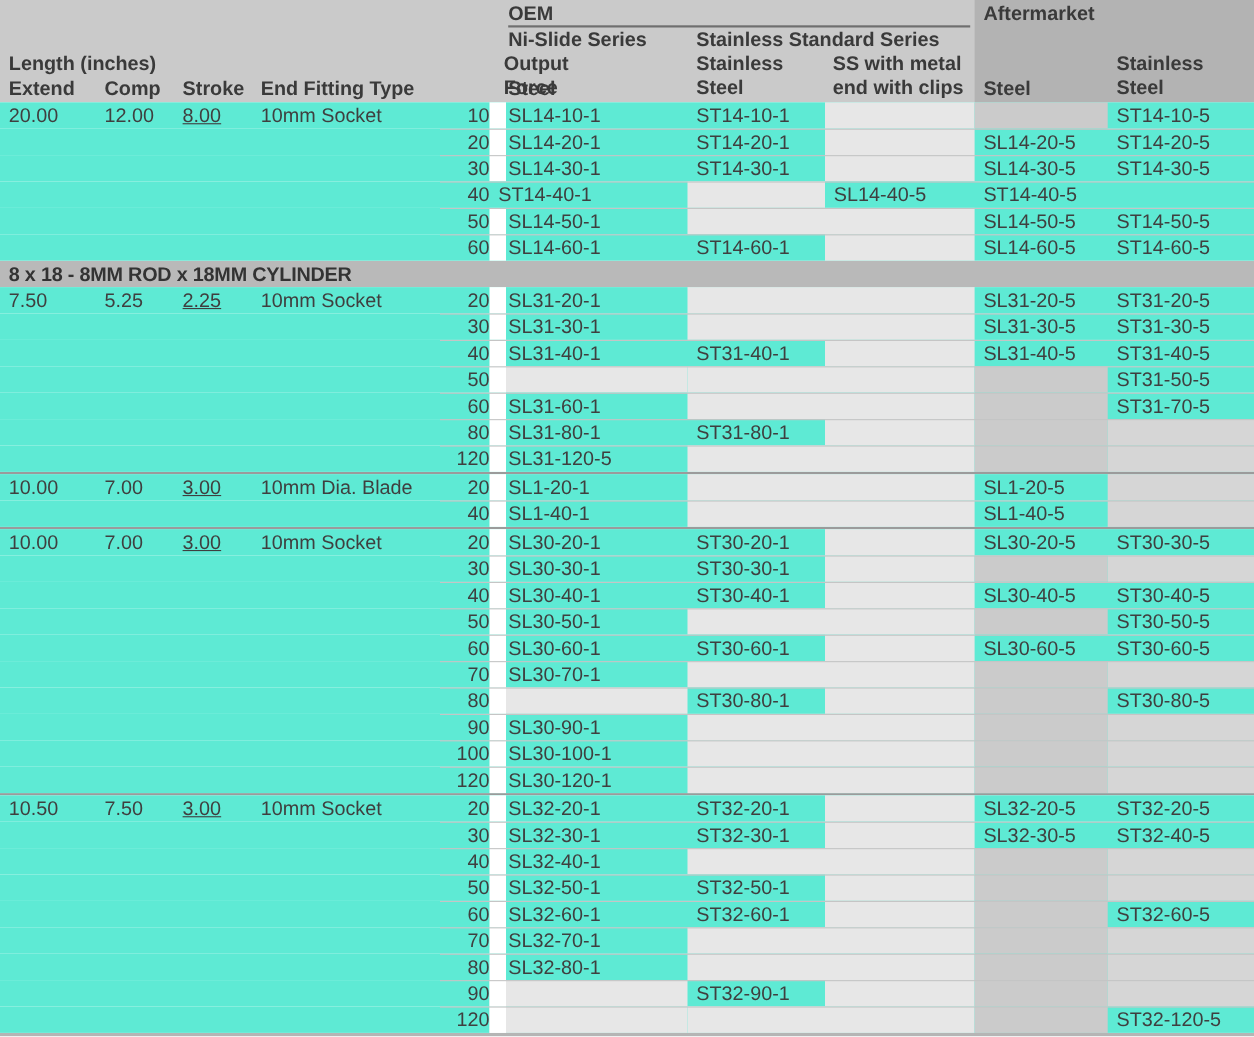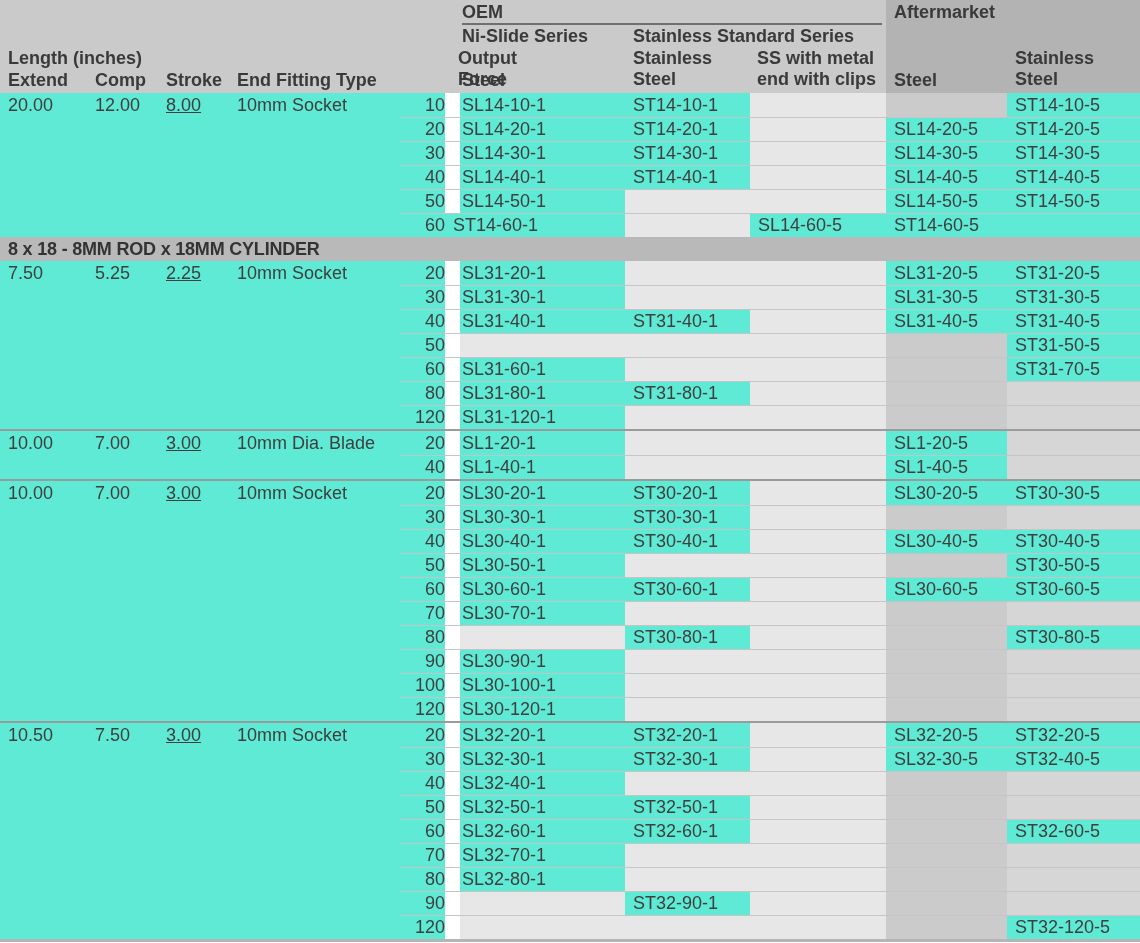--- a/index.html
+++ b/index.html
@@ -140,21 +140,20 @@
           <div class="c-p3 g-oem"></div>
           <div class="c-p4">SL14-30-5</div>
           <div class="c-p5">ST14-30-5</div>
         </div>
         <div class="row">
           <div class="c-extend"></div>
           <div class="c-comp"></div>
           <div class="c-stroke"></div>
           <div class="c-fit"></div>
           <div class="c-force">40</div>
-          <div class="c-p1">SL14-40-1</div>
           <div class="c-p2">ST14-40-1</div>
           <div class="c-p3 g-oem"></div>
           <div class="c-p4">SL14-40-5</div>
           <div class="c-p5">ST14-40-5</div>
         </div>
         <div class="row">
           <div class="c-extend"></div>
           <div class="c-comp"></div>
           <div class="c-stroke"></div>
           <div class="c-fit"></div>
@@ -164,20 +163,21 @@
           <div class="c-p3 g-oem"></div>
           <div class="c-p4">SL14-50-5</div>
           <div class="c-p5">ST14-50-5</div>
         </div>
         <div class="row">
           <div class="c-extend"></div>
           <div class="c-comp"></div>
           <div class="c-stroke"></div>
           <div class="c-fit"></div>
           <div class="c-force">60</div>
+          <div class="c-p1">SL14-60-1</div>
           <div class="c-p2">ST14-60-1</div>
           <div class="c-p3 g-oem"></div>
           <div class="c-p4">SL14-60-5</div>
           <div class="c-p5">ST14-60-5</div>
         </div>
       </div>
       <div class="banner">8 x 18 - 8MM ROD x 18MM CYLINDER</div>
       <div class="section">
         <div class="row first">
           <div class="c-extend">7.50</div>
@@ -250,21 +250,21 @@
           <div class="c-p3 g-oem"></div>
           <div class="c-p4 g-am1"></div>
           <div class="c-p5 g-am2"></div>
         </div>
         <div class="row">
           <div class="c-extend"></div>
           <div class="c-comp"></div>
           <div class="c-stroke"></div>
           <div class="c-fit"></div>
           <div class="c-force">120</div>
-          <div class="c-p1">SL31-120-1</div>
+          <div class="c-p1">SL31-120-5</div>
           <div class="c-p2 g-oem"></div>
           <div class="c-p3 g-oem"></div>
           <div class="c-p4 g-am1"></div>
           <div class="c-p5 g-am2"></div>
         </div>
       </div>
       <div class="section sep">
         <div class="row first">
           <div class="c-extend">10.00</div>
           <div class="c-comp">7.00</div>

